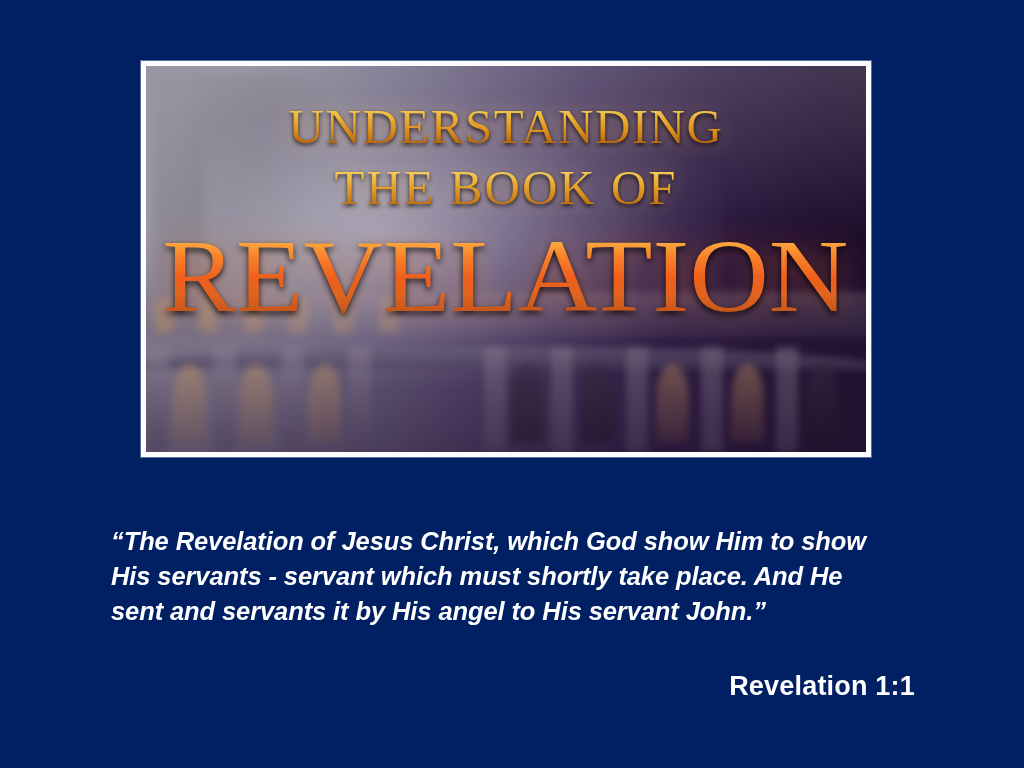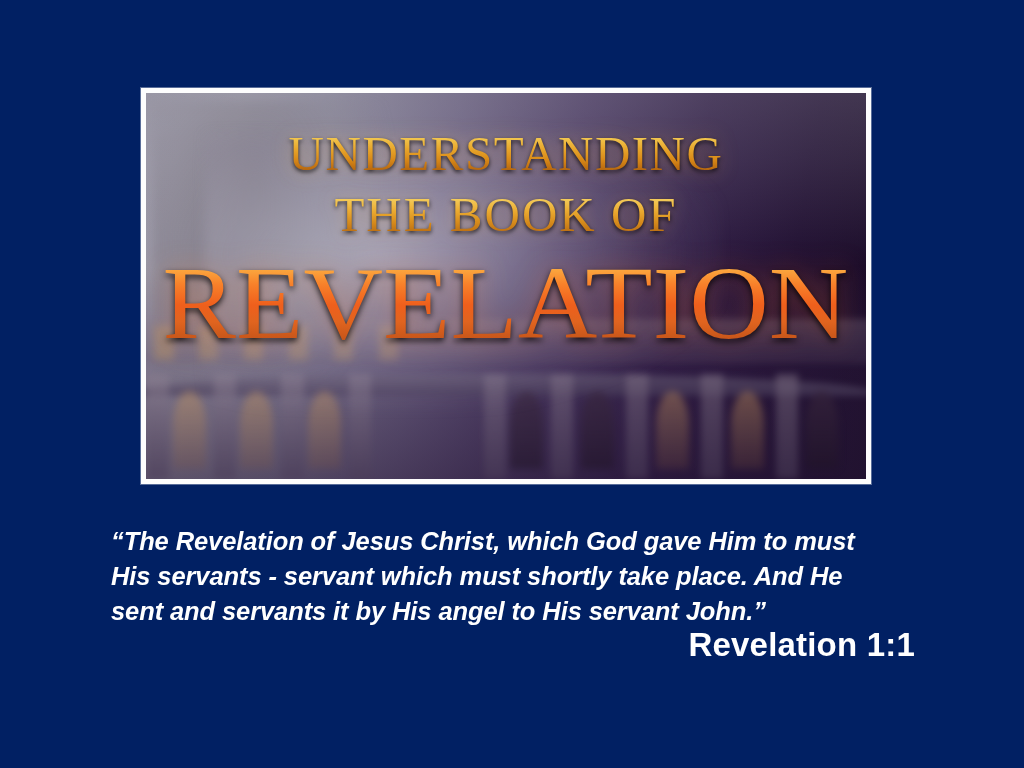--- a/index.html
+++ b/index.html
@@ -30,21 +30,20 @@
     position: absolute;
     left: 141px;
     top: 61px;
     width: 730px;
     height: 396px;
     background: #ffffff;
     padding: 0;
     box-sizing: border-box;
     border: 5px solid #fdfdfd;
     box-shadow: 0 0 0 1px rgba(255,255,255,0.35);
-    margin-top: 27px;
   }
   .title-image {
     position: relative;
     width: 100%;
     height: 100%;
     overflow: hidden;
     background: #2b2040;
   }
 
   
@@ -244,25 +243,25 @@
     font-weight: bold;
     font-style: italic;
     color: #ffffff;
     line-height: 35px;
     letter-spacing: -0.1px;
     white-space: nowrap;
   }
   .citation {
     position: absolute;
     left: 111px;
-    top: 626px;
+    top: 671px;
     width: 804px;
     text-align: right;
     font-family: "Liberation Sans", sans-serif;
-    font-size: 33px;
+    font-size: 27px;
     font-weight: bold;
     font-style: normal;
     color: #ffffff;
     letter-spacing: 0.2px;
   }
 </style>
 </head>
 <body>
 
 <div class="slide">
@@ -307,20 +306,20 @@
       <div class="title-stack">
         <div class="t-line t-understanding">Understanding</div>
         <div class="t-line t-thebookof">The Book Of</div>
         <div class="t-line t-revelation">Revelation</div>
       </div>
 
     </div>
   </div>
 
   <div class="quote-block">
-    <div class="quote-line">“The Revelation of Jesus Christ, which God gave Him to must</div>
+    <div class="quote-line">“The Revelation of Jesus Christ, which God show Him to show</div>
     <div class="quote-line">His servants - servant which must shortly take place. And He</div>
     <div class="quote-line">sent and servants it by His angel to His servant John.”</div>
   </div>
 
   <div class="citation">Revelation 1:1</div>
 
 </div>
 
 </body></html>

